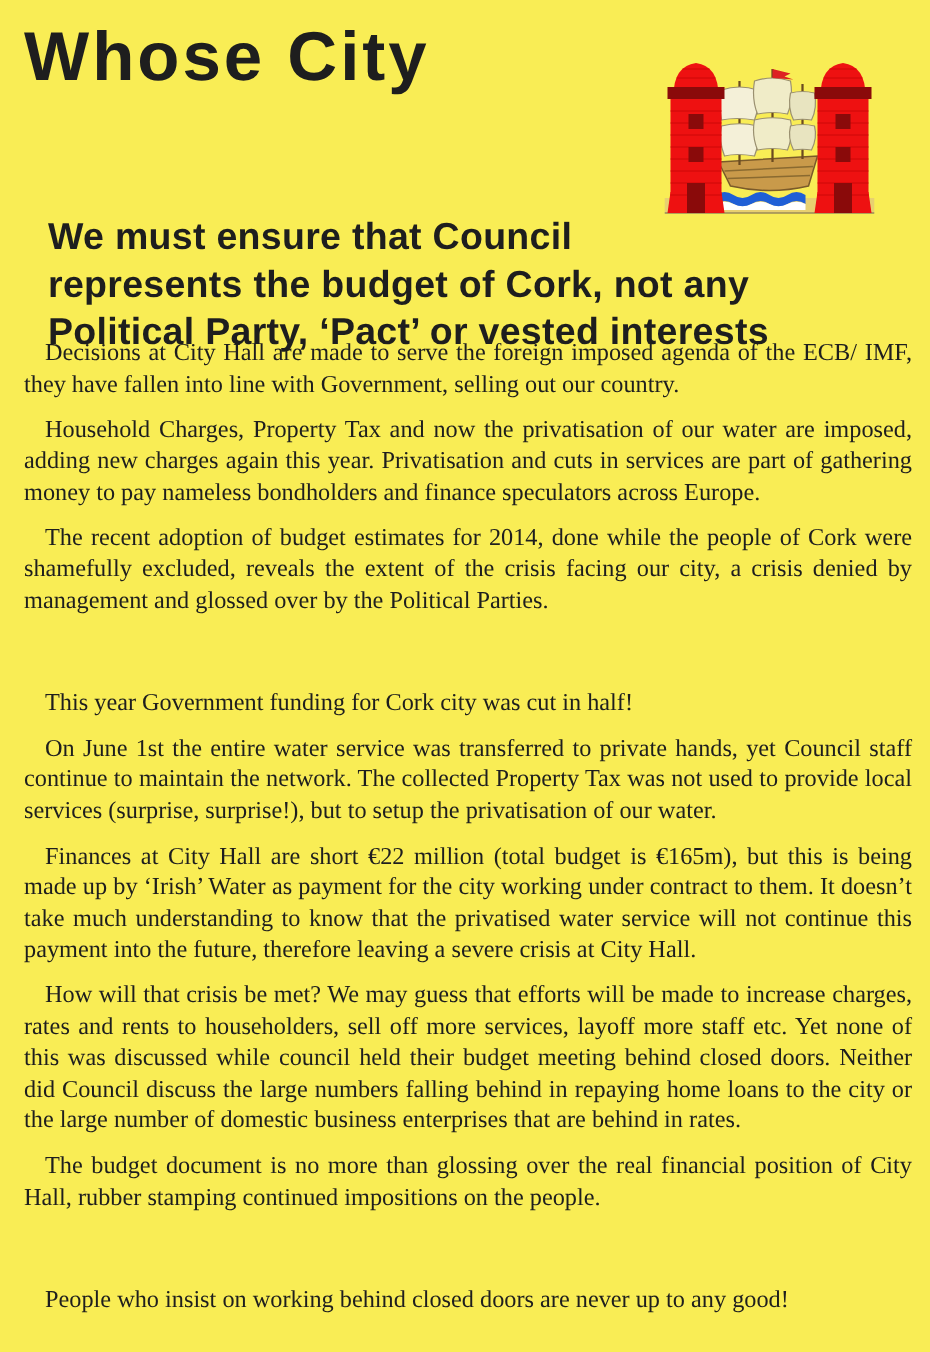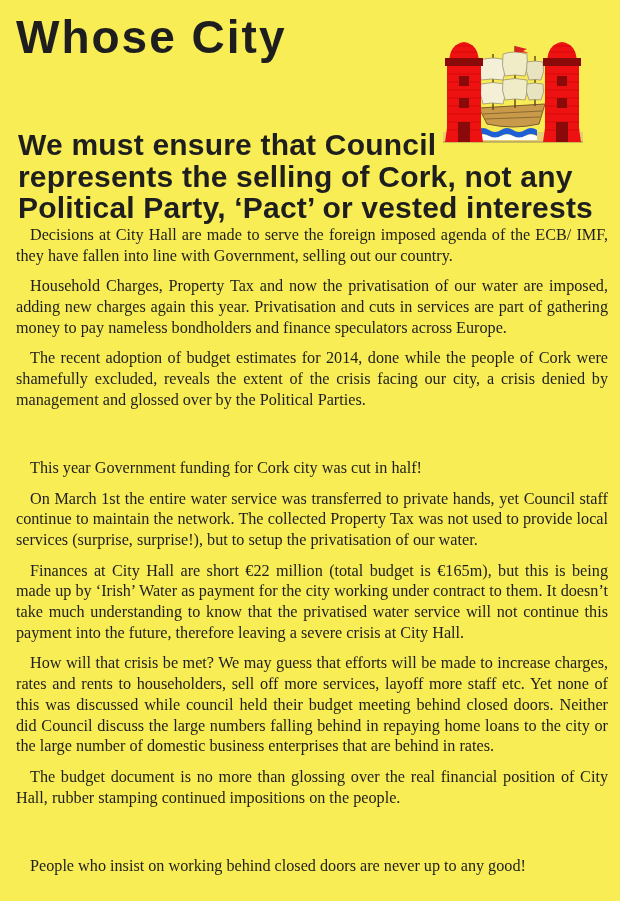--- a/index.html
+++ b/index.html
@@ -30,24 +30,24 @@
       font-size: 46px;
       line-height: 46px;
       letter-spacing: 2px;
       color: #1e1e1e;
     }
     .title span { display: block; }
     .subtitle {
       position: absolute;
       left: 16px;
       top: 127px;
-      margin: 2px;
+      margin: 16px;
       font-family: "Liberation Sans", sans-serif;
       font-weight: bold;
-      font-size: 30px;
+      font-size: 25px;
       line-height: 31.5px;
       letter-spacing: 0.2px;
       color: #1e1e1e;
     }
     .subtitle span { display: block; white-space: nowrap; }
     .emblem {
       position: absolute;
       left: 443px;
       top: 38px;
       width: 140px;
@@ -142,29 +142,29 @@
           <line x1="106" y1="14" x2="132" y2="14"></line>
       </g>
       <rect x="114" y="38" width="10" height="10" fill="#8a0a0a"></rect>
       <rect x="114" y="60" width="10" height="10" fill="#8a0a0a"></rect>
       <rect x="113" y="84" width="12" height="20" fill="#8a0a0a"></rect>
     </svg>
   </div>
 
   <h2 class="subtitle">
     <span>We must ensure that Council</span>
-    <span>represents the selling of Cork, not any</span>
+    <span>represents the budget of Cork, not any</span>
     <span>Political Party, ‘Pact’ or vested interests</span>
   </h2>
 
   <div class="body-text">
     <p>Decisions at City Hall are made to serve the foreign imposed agenda of the ECB/ IMF, they have fallen into line with Government, selling out our country.</p>
     <p>Household Charges, Property Tax and now the privatisation of our water are imposed, adding new charges again this year.  Privatisation and cuts in services are part of gathering money to pay nameless bondholders and finance speculators across Europe.</p>
     <p>The recent adoption of budget estimates for 2014, done while the people of Cork were shamefully excluded, reveals the extent of the crisis facing our city, a crisis denied by management and glossed over by the Political Parties.</p>
     <p class="last-left">This year Government funding for Cork city was cut in half!</p>
-    <p>On March 1st the entire water service was transferred to private hands, yet Council staff continue to maintain the network. The collected Property Tax was not used to provide local services (surprise, surprise!), but to setup the privatisation of our water.</p>
+    <p>On June 1st the entire water service was transferred to private hands, yet Council staff continue to maintain the network. The collected Property Tax was not used to provide local services (surprise, surprise!), but to setup the privatisation of our water.</p>
     <p>Finances at City Hall are short €22 million (total budget is €165m), but this is being made up by ‘Irish’ Water as payment for the city working under contract to them.  It doesn’t take much understanding to know that the privatised water service will not continue this payment into the future, therefore leaving a severe crisis at City Hall.</p>
     <p>How will that crisis be met? We may guess that efforts will be made to increase charges, rates and rents to householders, sell off more services, layoff more staff etc. Yet none of this was discussed while council held their budget meeting behind closed doors.  Neither did Council discuss the large numbers falling behind in repaying home loans to the city or the large number of domestic business enterprises that are behind in rates.</p>
     <p>The budget document is no more than glossing over the real financial position of City Hall, rubber stamping continued impositions on the people.</p>
     <p class="last-left">People who insist on working behind closed doors are never up to any good!</p>
   </div>
 
 </div>
 
 </body></html>

